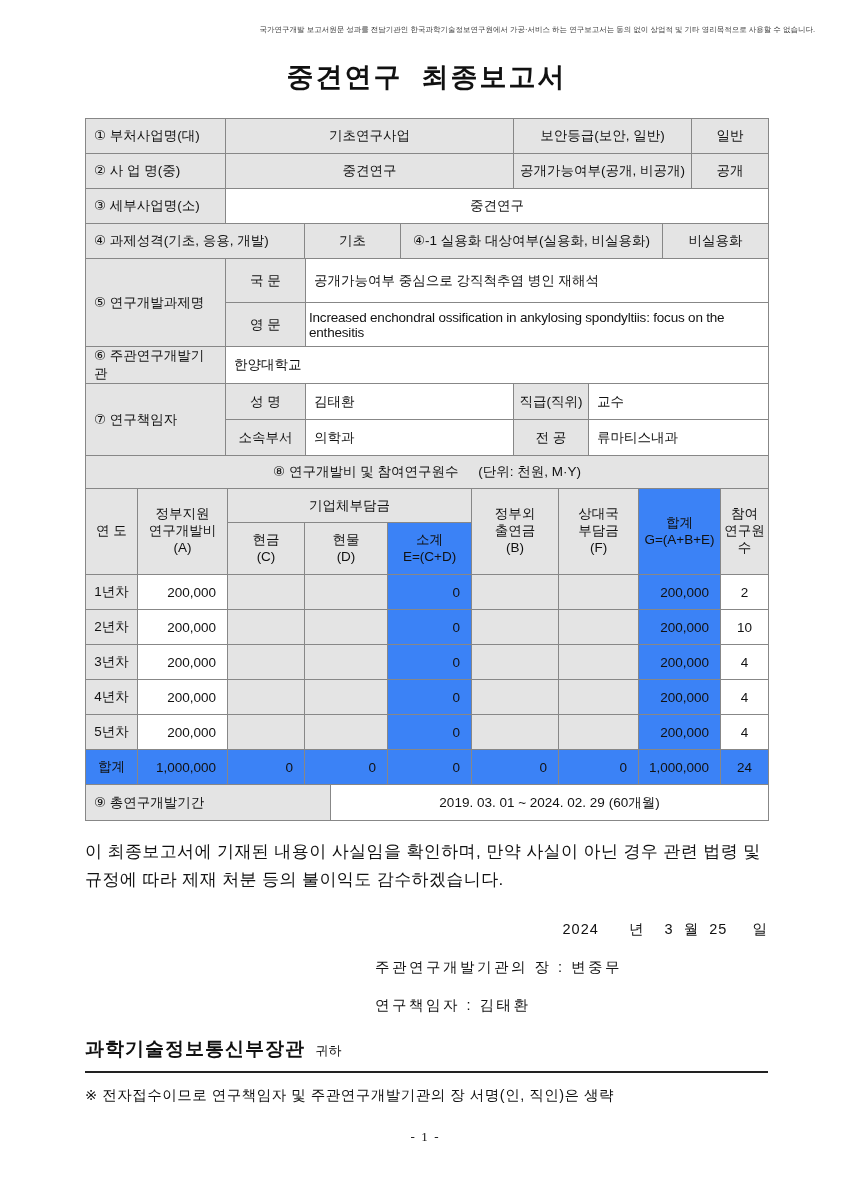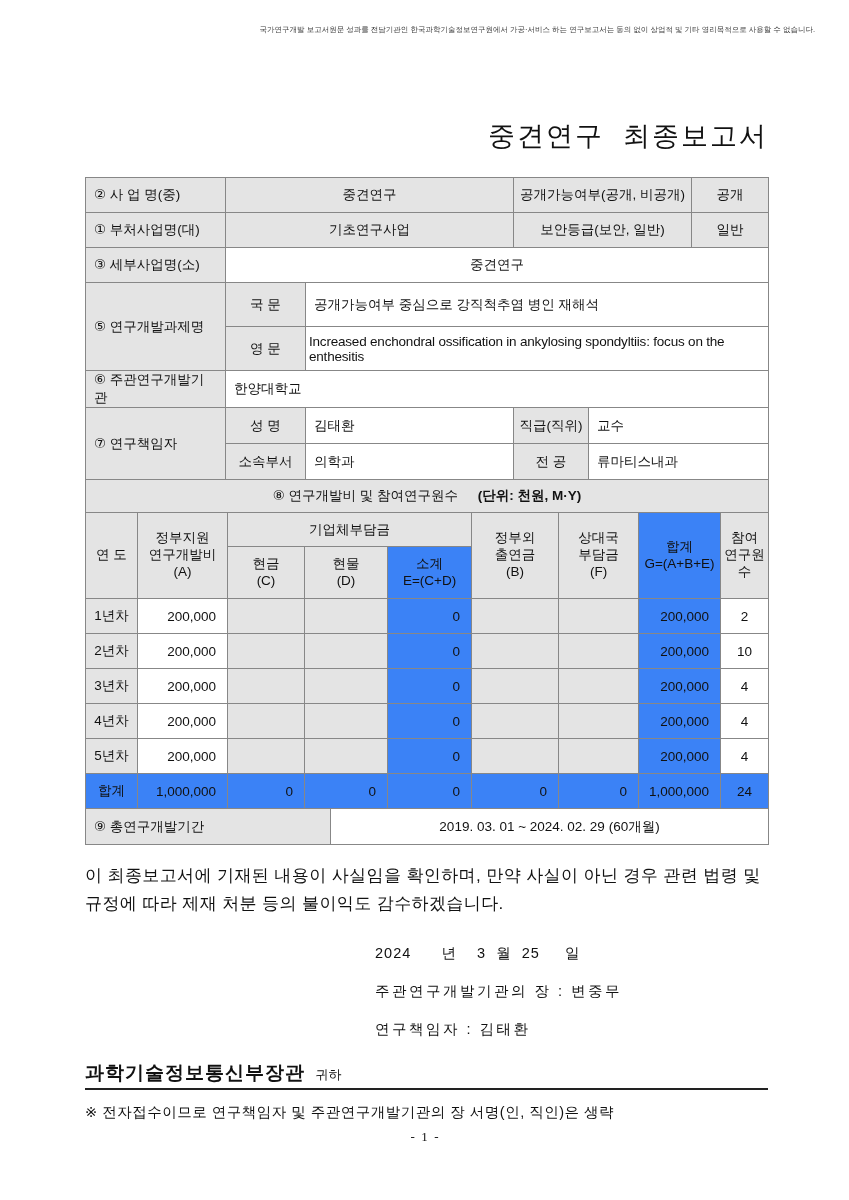--- a/index.html
+++ b/index.html
@@ -8,22 +8,22 @@
     position:relative; width:833px; height:1200px; background:#ffffff;
     font-family:"Liberation Sans","DejaVu Sans",sans-serif; color:#111;
     overflow:hidden;
   }
   .disclaimer {
     position:absolute; top:25px; right:18px;
     font-size:7.5px; color:#3a3a3a; letter-spacing:0px;
   }
   .content { position:absolute; left:85px; top:0; width:683px; }
   .doc-title {
-    margin:0; padding-top:118px; text-align:right;
-    font-size:27px; font-weight:400; letter-spacing:2px; white-space:pre;
+    margin:0; padding-top:59px; text-align:center;
+    font-size:27px; font-weight:700; letter-spacing:2px; white-space:pre;
   }
   table.tbl {
     border-collapse:collapse; table-layout:fixed; width:683px; margin-top:-1px;
   }
   table.tbl:first-of-type { margin-top:23px; }
   .tbl td {
     border:1px solid #878787; font-size:13.5px; padding:0 8px;
     overflow:hidden; vertical-align:middle;
   }
   .g { background:#e4e4e4; }
@@ -32,29 +32,29 @@
   .r { text-align:right; padding-right:11px !important; }
   .pre { white-space:pre-line; line-height:1.25; }
   .small { font-size:12.5px; }
   .eng { font-size:11px; letter-spacing:-0.2px; padding:0 3px !important; }
   tr.h35 { height:35px; }
   tr.h44 { height:44px; }
   tr.h36 { height:36px; }
   tr.h33 { height:33px; }
   tr.h34 { height:34px; }
   tr.h52 { height:52px; }
-  .band-unit { font-weight:700;margin-left:16px; }
+  .band-unit { font-weight:400;margin-left:16px; }
   .statement {
     margin:17px 0 0 0; font-size:17px; line-height:1.62; letter-spacing:0.4px;
   }
   .sig-block { margin:27px 0 0 290px; font-size:14.5px; }
-  .sig-date { white-space:pre; letter-spacing:1px; }
+  .sig-date { white-space:pre; letter-spacing:1px;text-align:right; }
   .sig-line { margin-top:19px; letter-spacing:2.5px; white-space:pre; }
   .minister-row {
-    margin-top:21px; border-bottom:2px solid #222; padding-bottom:2px;
+    margin-top:21px; border-bottom:2px solid #222; padding-bottom:9px;
   }
   .minister-name { font-size:19px; font-weight:700; letter-spacing:1px; }
   .minister-honorific { font-size:13px; font-weight:400; margin-left:6px; }
   .footnote { margin-top:13px; font-size:14.5px; letter-spacing:0.5px; }
   .page-num {
     position:absolute; bottom:55px; left:0; width:849px; text-align:center;
     font-size:13px; font-family:"Liberation Serif","DejaVu Serif",serif;
     white-space:pre;
   }
 </style>
@@ -71,47 +71,63 @@
 
     <table class="tbl">
       <colgroup>
           <col style="width:140px">
           <col style="width:288px">
           <col style="width:178px">
           <col style="width:77px">
         </colgroup>
       <tbody>
           <tr class="h35">
+        <td class="g">① 부처사업명(대)</td>
+        <td class="g c">기초연구사업</td>
+        <td class="g c small">보안등급(보안, 일반)</td>
+        <td class="g c">일반</td>
+      </tr>
+      <tr class="h35">
         <td class="g">② 사  업  명(중)</td>
         <td class="g c">중견연구</td>
         <td class="g c small">공개가능여부(공개, 비공개)</td>
         <td class="g c">공개</td>
       </tr>
-      <tr class="h35">
-        <td class="g">① 부처사업명(대)</td>
-        <td class="g c">기초연구사업</td>
-        <td class="g c small">보안등급(보안, 일반)</td>
-        <td class="g c">일반</td>
-      </tr>
     </tbody>
       </table>
 
     <table class="tbl">
       <colgroup>
           <col style="width:140px">
           <col style="width:543px">
         </colgroup>
       <tbody>
           <tr class="h35">
         <td class="g">③ 세부사업명(소)</td>
         <td class="c">중견연구</td>
       </tr>
     </tbody>
       </table>
 
+    <table class="tbl">
+      <colgroup>
+          <col style="width:219px">
+          <col style="width:96px">
+          <col style="width:262px">
+          <col style="width:106px">
+        </colgroup>
+      <tbody>
+          <tr class="h35">
+        <td class="g">④ 과제성격(기초, 응용, 개발)</td>
+        <td class="g c">기초</td>
+        <td class="g c small">④-1 실용화 대상여부(실용화, 비실용화)</td>
+        <td class="g c">비실용화</td>
+      </tr>
+    </tbody>
+      </table>
 
     <table class="tbl">
       <colgroup>
           <col style="width:140px">
           <col style="width:80px">
           <col style="width:463px">
         </colgroup>
       <tbody>
           <tr class="h44">
         <td class="g" rowspan="2">⑤ 연구개발과제명</td>

